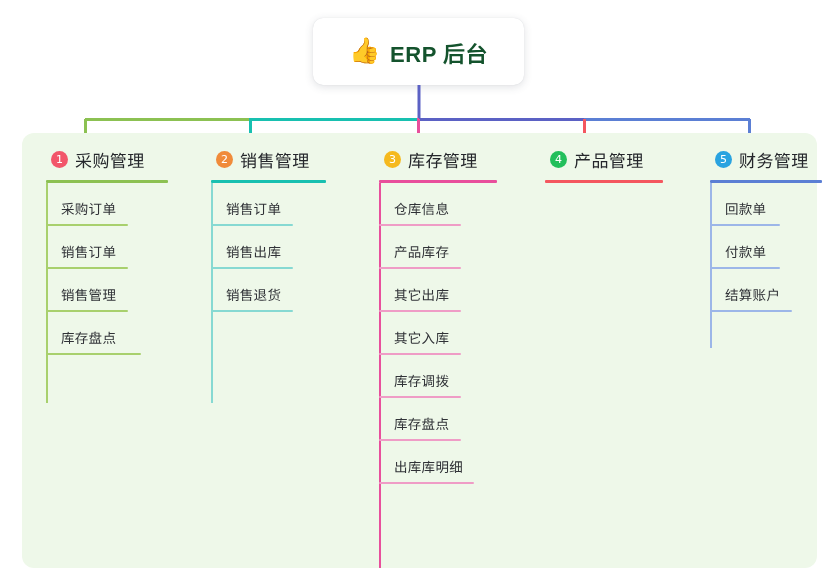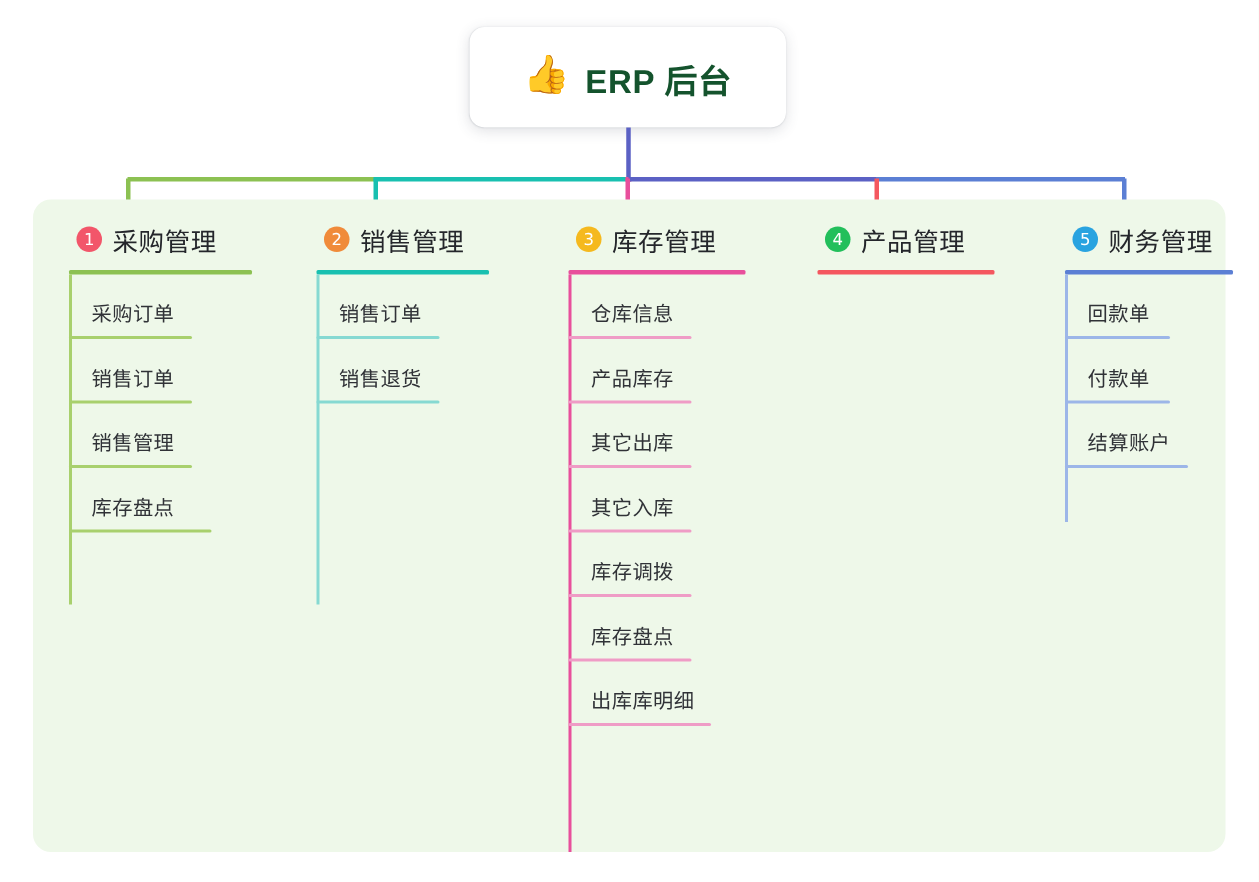--- a/index.html
+++ b/index.html
@@ -203,20 +203,24 @@
         <span class="col-title">销售管理</span>
       </div>
       <div class="col-underline" style="background: rgb(24, 192, 176); width: 115px; margin-left: 13px;"></div>
       <div class="col-body">
         <div class="spine" style="background: rgb(134, 217, 210); height: 220px;"></div>
         <div class="item">
           <span class="item-label">销售订单</span>
           <div class="item-underline" style="background: rgb(134, 217, 210); width: 82px;"></div>
         </div>
         <div class="item">
+          <span class="item-label">销售出库</span>
+          <div class="item-underline" style="background: rgb(134, 217, 210); width: 82px;"></div>
+        </div>
+        <div class="item">
           <span class="item-label">销售退货</span>
           <div class="item-underline" style="background: rgb(134, 217, 210); width: 82px;"></div>
         </div>
       </div>
     </div>
     <div class="column" style="left: 344px; top: 11px;">
       <div class="col-header">
         <span class="badge" style="background: rgb(245, 185, 30);">3</span>
         <span class="col-title">库存管理</span>
       </div>

